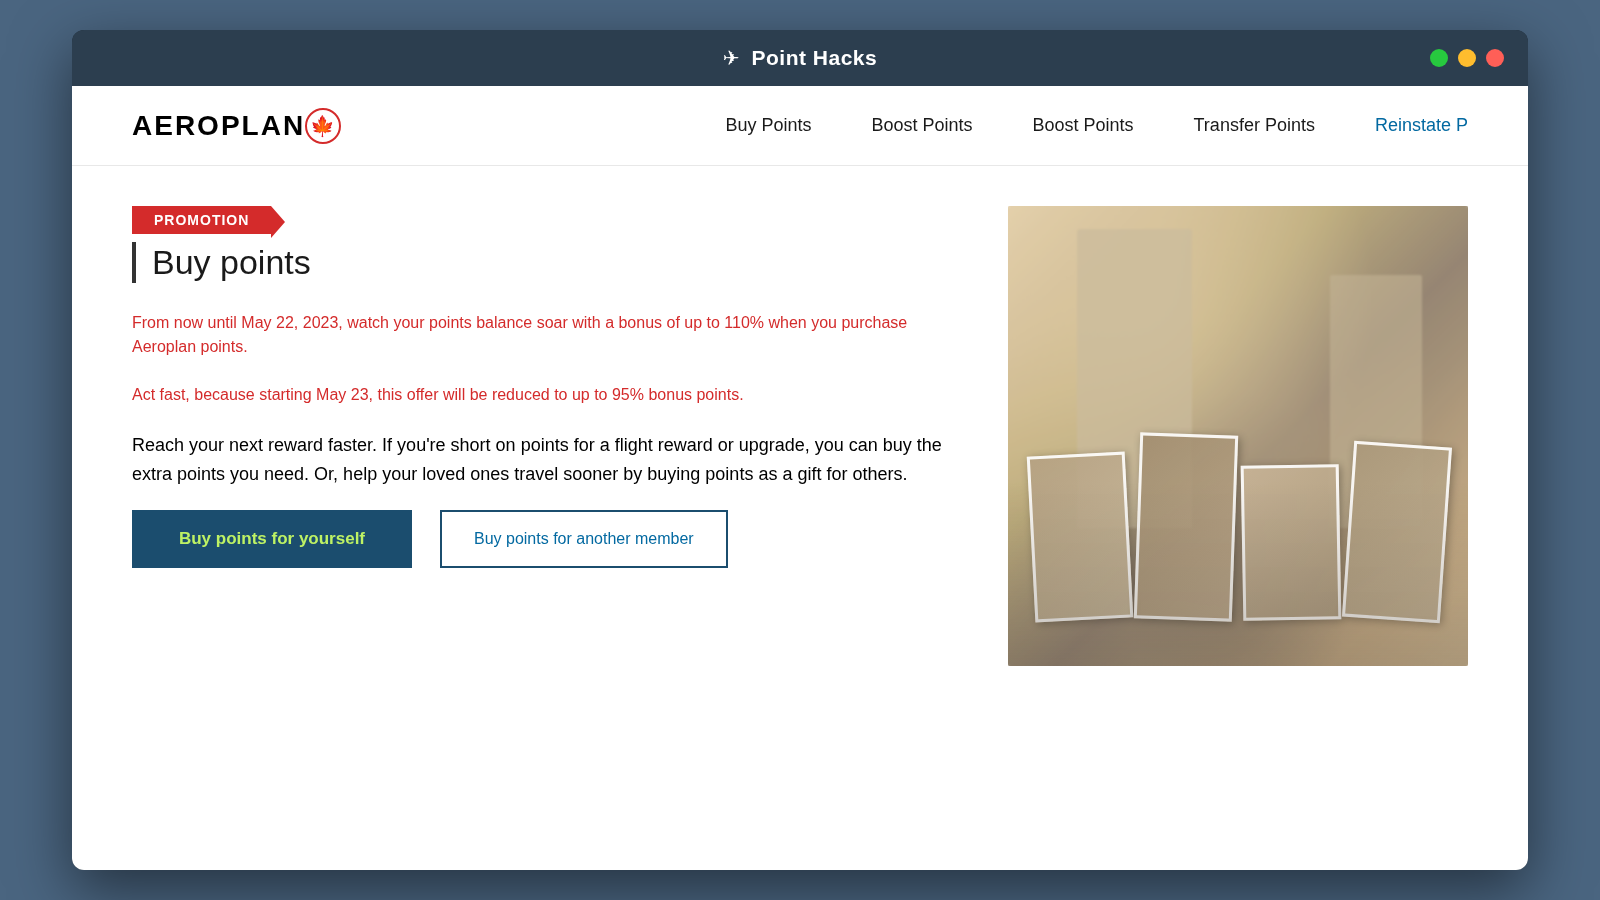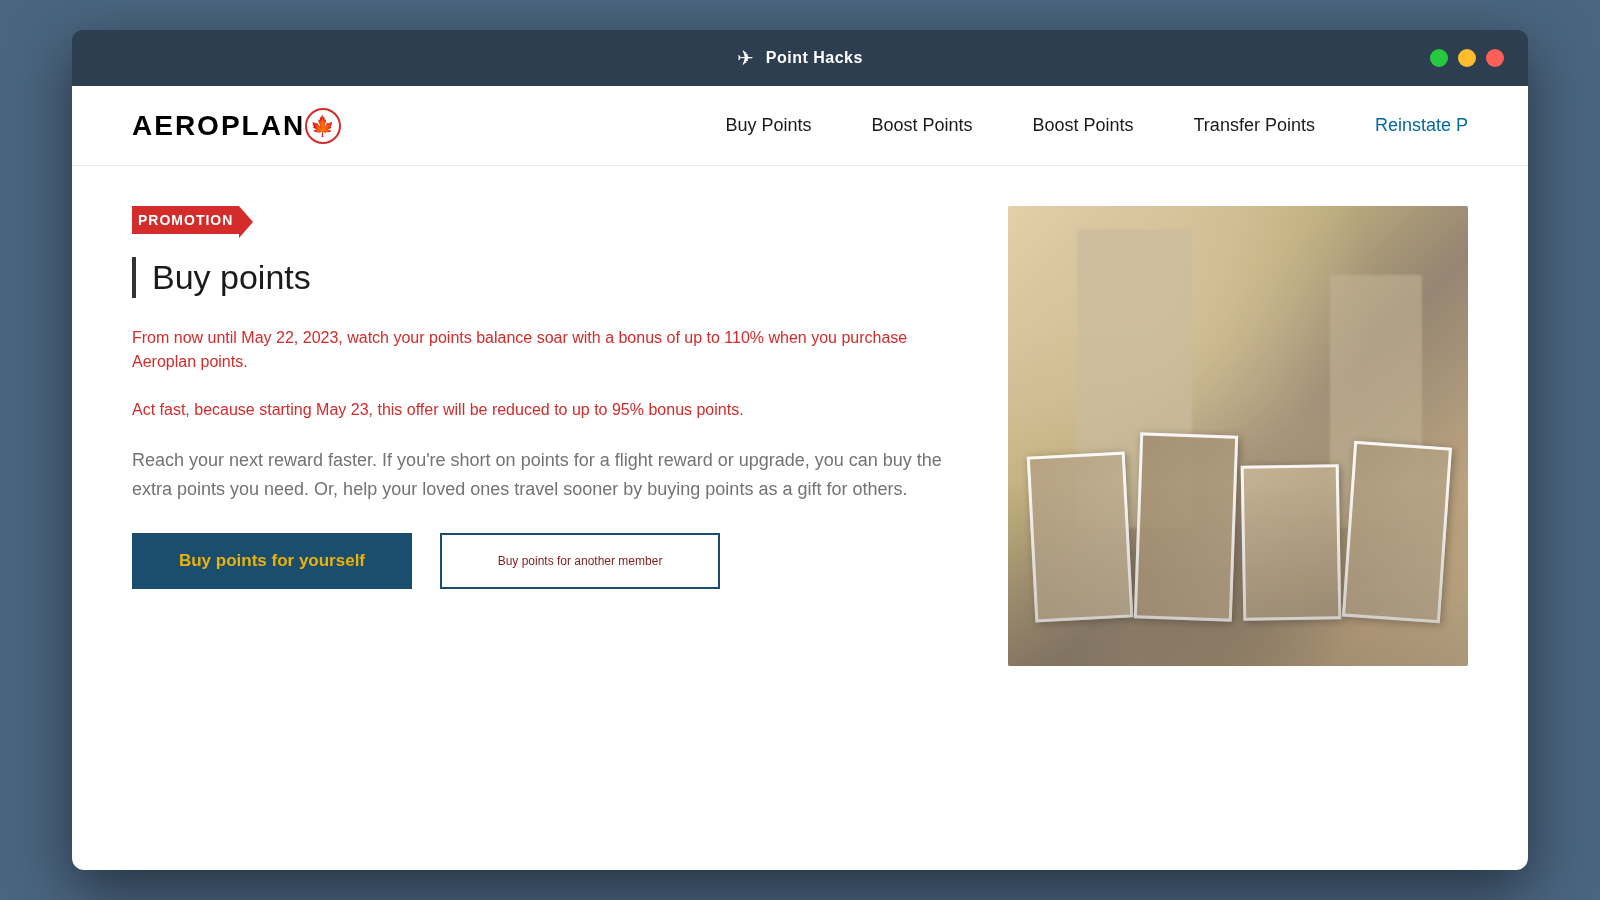--- a/index.html
+++ b/index.html
@@ -64,21 +64,21 @@
       color: white;
     }
 
     .plane-icon {
       color: white;
       font-size: 20px;
     }
 
     .title-text {
       color: white;
-      font-size: 16px;
+      font-size: 21px;
       font-weight: 600;
       letter-spacing: 0.5px;
     }
 
     .page-content {
       background: white;
       flex: 1;
       overflow: hidden;
     }
 
@@ -154,24 +154,24 @@
       flex-shrink: 0;
     }
 
     .promo-badge {
       display: inline-flex;
       align-items: center;
       background: #d42b2b;
       color: white;
       font-size: 14px;
       font-weight: 700;
-      padding: 6px 6px;
+      padding: 6px 22px;
       letter-spacing: 1px;
       position: relative;
-      margin-bottom: 23px;
+      margin-bottom: 8px;
     }
 
     .promo-badge::after {
       content: '';
       position: absolute;
       right: -14px;
       top: 0;
       border-left: 14px solid #d42b2b;
       border-top: 16px solid transparent;
       border-bottom: 16px solid transparent;
@@ -189,50 +189,50 @@
 
     .promo-text-red {
       color: #d42b2b;
       font-size: 16px;
       font-weight: 500;
       line-height: 1.5;
       margin-bottom: 24px;
     }
 
     .body-text {
-      color: #737373;
+      color: #000000;
       font-size: 18px;
       line-height: 1.65;
-      margin-bottom: 28px;
+      margin-bottom: 20px;
     }
 
     .button-row {
       display: flex;
       gap: 28px;
       margin-top: 8px;
     }
 
     .btn-primary {
       background: #1b4d6e;
-      color: #eab308;
+      color: #bef264;
       border: none;
       padding: 18px 32px;
       font-size: 17px;
       font-weight: 700;
       cursor: pointer;
       min-width: 280px;
       text-align: center;
     }
 
     .btn-outline {
       background: white;
-      color: #7f1d1d;
+      color: #0369a1;
       border: 2px solid #1b4d6e;
       padding: 18px 32px;
-      font-size: 12px;
+      font-size: 16px;
       font-weight: 500;
       cursor: pointer;
       min-width: 280px;
       text-align: center;
     }
 
     .hero-image {
       width: 100%;
       height: 460px;
       background: linear-gradient(

